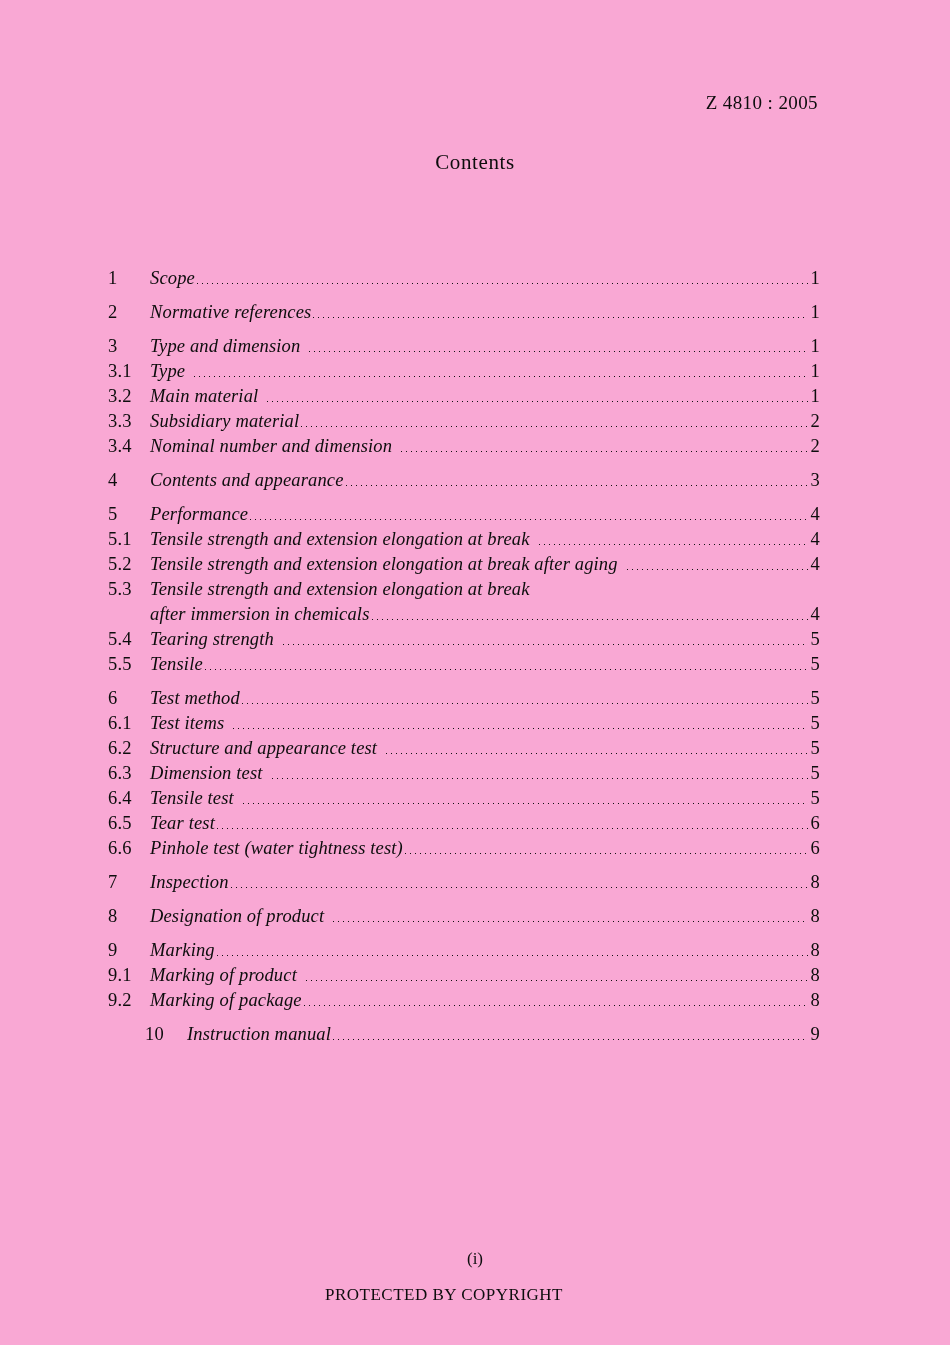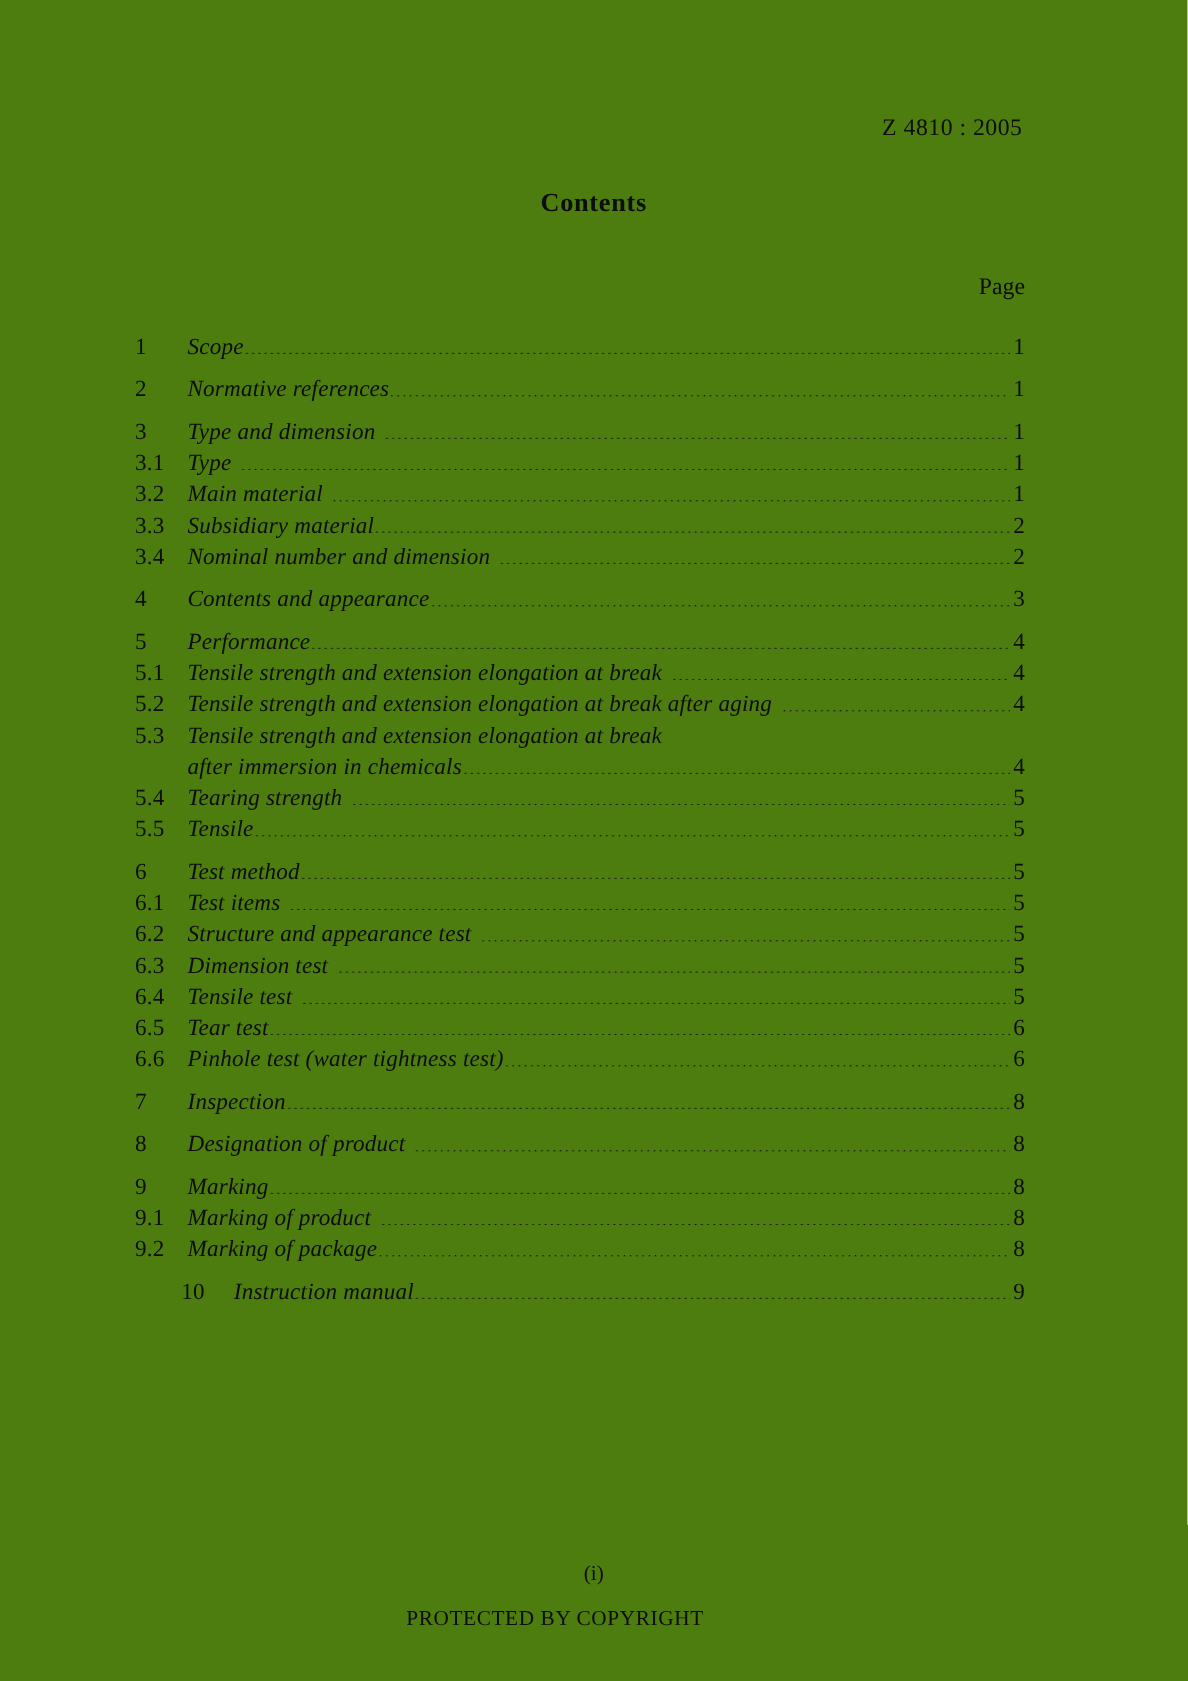--- a/index.html
+++ b/index.html
@@ -4,21 +4,21 @@
 <style>
   html, body {
     margin: 0;
     padding: 0;
     background: #ffffff;
   }
   .page {
     position: relative;
     width: 950px;
     height: 1345px;
-    background: #4d7c0f;
+    background: #f9a8d4;
     font-family: "Liberation Serif", "DejaVu Serif", serif;
     color: #0d0d0d;
     overflow: hidden;
   }
 
   
   .doc-header {
     position: absolute;
     top: 92px;
     left: 0;
@@ -29,21 +29,21 @@
   }
 
   
   .doc-title {
     position: absolute;
     top: 150px;
     left: 0;
     width: 950px;
     text-align: center;
     font-size: 21px;
-    font-weight: bold;
+    font-weight: normal;
     letter-spacing: 0.6px;
   }
 
   
   .page-label {
     position: absolute;
     top: 219px;
     left: 0;
     width: 820px;
     text-align: right;
@@ -143,23 +143,20 @@
 <div class="page">
 
   <div class="doc-header">
     <span>Z 4810 : 2005</span>
   </div>
 
   <div class="doc-title">
     <span>Contents</span>
   </div>
 
-  <div class="page-label">
-    <span>Page</span>
-  </div>
 
   <div class="toc" id="toc-root">
       <div class="toc-group">
         <div class="toc-row">
           <span class="toc-num">1</span>
           <span class="toc-body">
             <span class="toc-label">Scope</span>
             <span class="toc-dots"></span>
             <span class="toc-page">1</span>
           </span>

